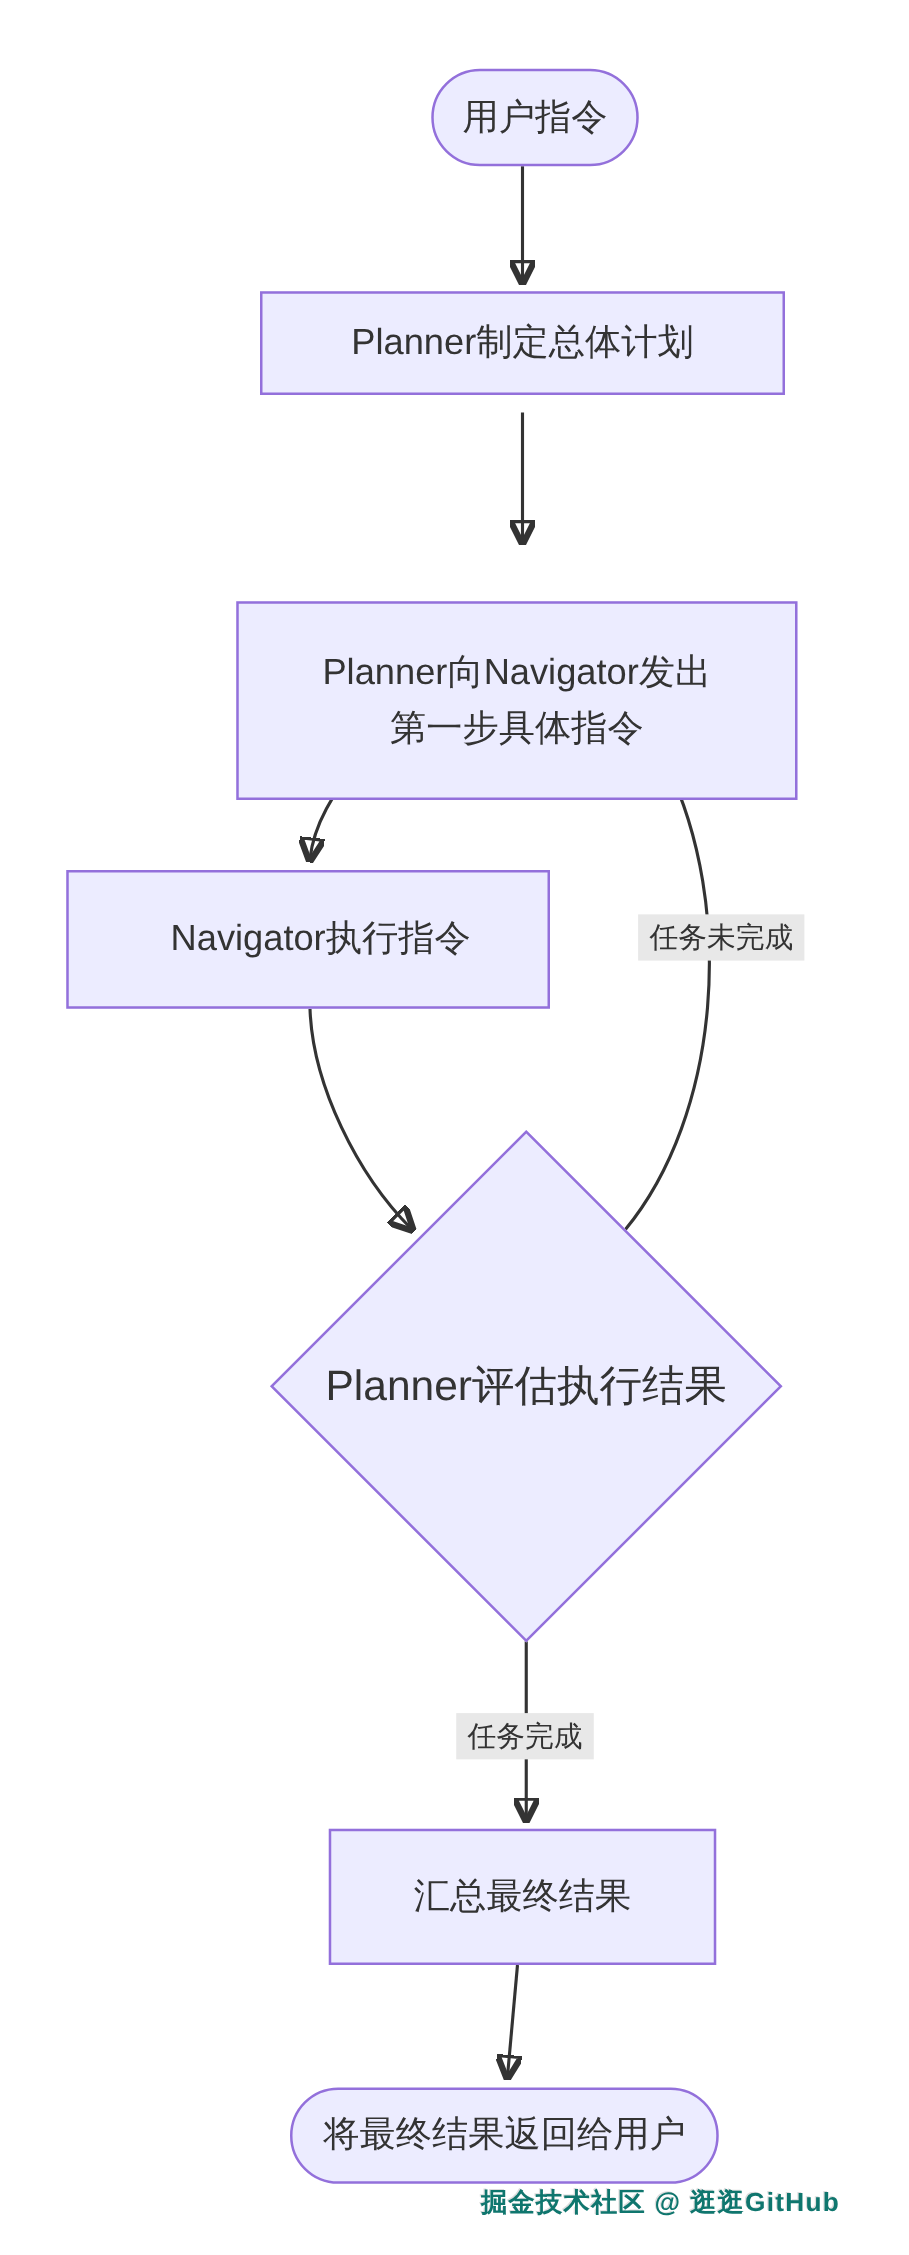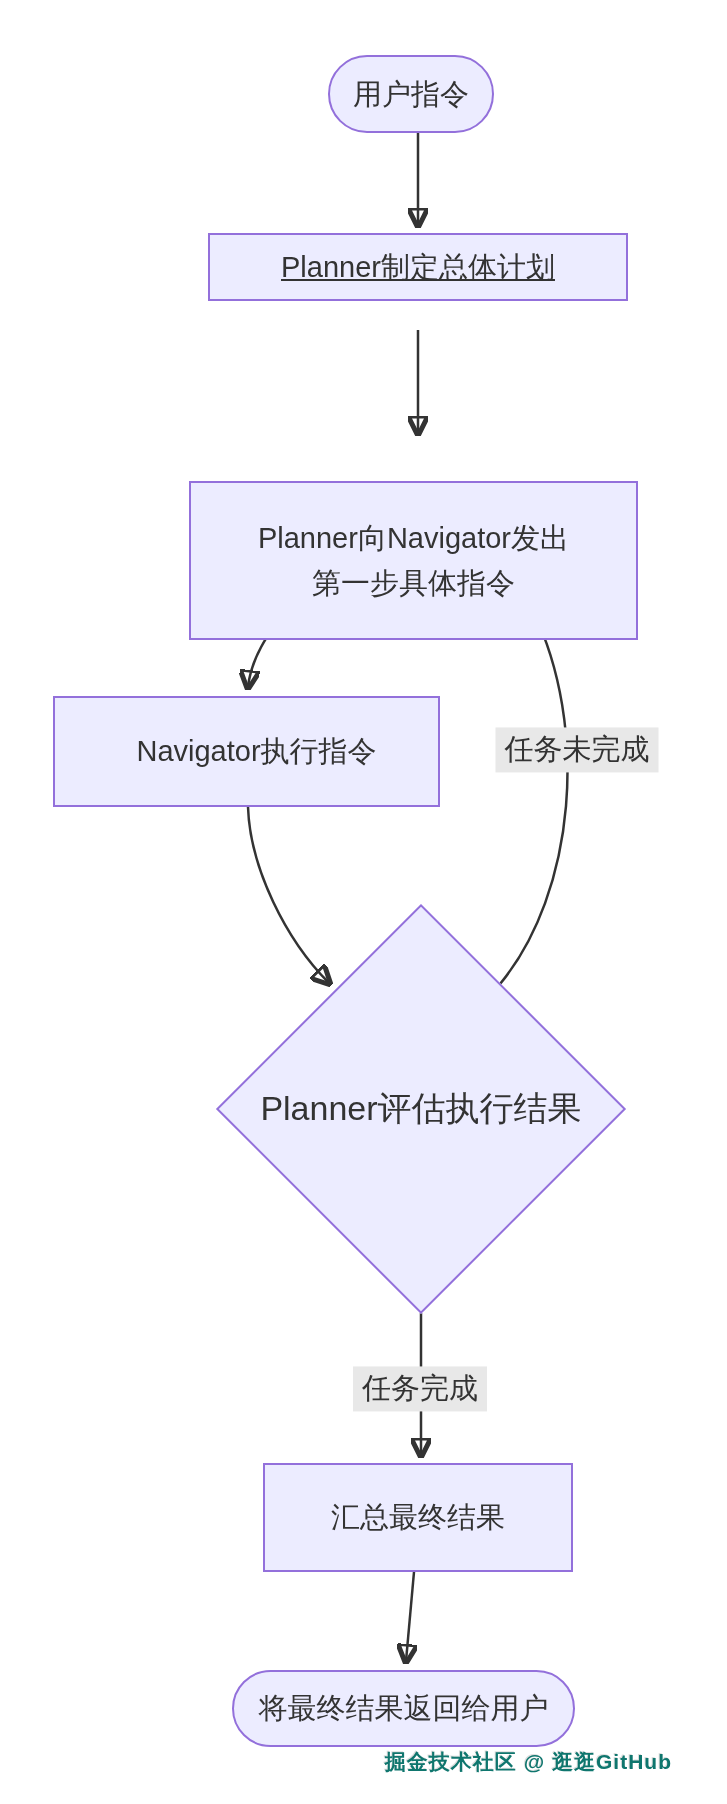--- a/index.html
+++ b/index.html
@@ -54,40 +54,40 @@
     text-align: center;
     color: #333333;
     font-size: 34px;
     white-space: nowrap;
   }
   .edge-label {
     position: absolute;
     transform: translate(-50%, -50%);
     background: #e8e8e8;
     color: #333333;
-    font-size: 29px;
+    font-size: 23px;
     line-height: 1.35;
     padding: 3px 9px;
     white-space: nowrap;
   }
   .edge-label.incomplete { left: 577px; top: 750px; }
   .edge-label.complete  { left: 420px; top: 1389px; }
   .watermark {
     position: absolute;
     right: 55px; top: 1748px;
     font-size: 21px;
     font-weight: 700;
     letter-spacing: 1px;
     color: #0f766e;
     text-shadow: 1px 1px 0 rgba(255,255,255,0.9), -1px -1px 0 rgba(120,120,120,0.25);
     white-space: nowrap;
   }
   
-  #n-start    { left: 328px; top: 55px;   width: 166px; height: 78px;  }
-  #n-plan     { left: 208px; top: 233px;  width: 420px; height: 68px; text-decoration: underline;  }
+  #n-start    { left: 345px; top: 55px;   width: 166px; height: 78px;  }
+  #n-plan     { left: 208px; top: 233px;  width: 420px; height: 83px;  }
   #n-instruct { left: 189px; top: 441px;  width: 449px; height: 159px; margin-top: 40px; }
   #n-execute  { left: 53px;  top: 696px;  width: 387px; height: 111px; padding-left: 20px; }
   #n-summary  { left: 263px; top: 1463px; width: 310px; height: 109px; }
   #n-end      { left: 232px; top: 1670px; width: 343px; height: 77px; border-radius: 39px; }
 </style>
 </head>
 <body>
 
 <div class="canvas">
 

